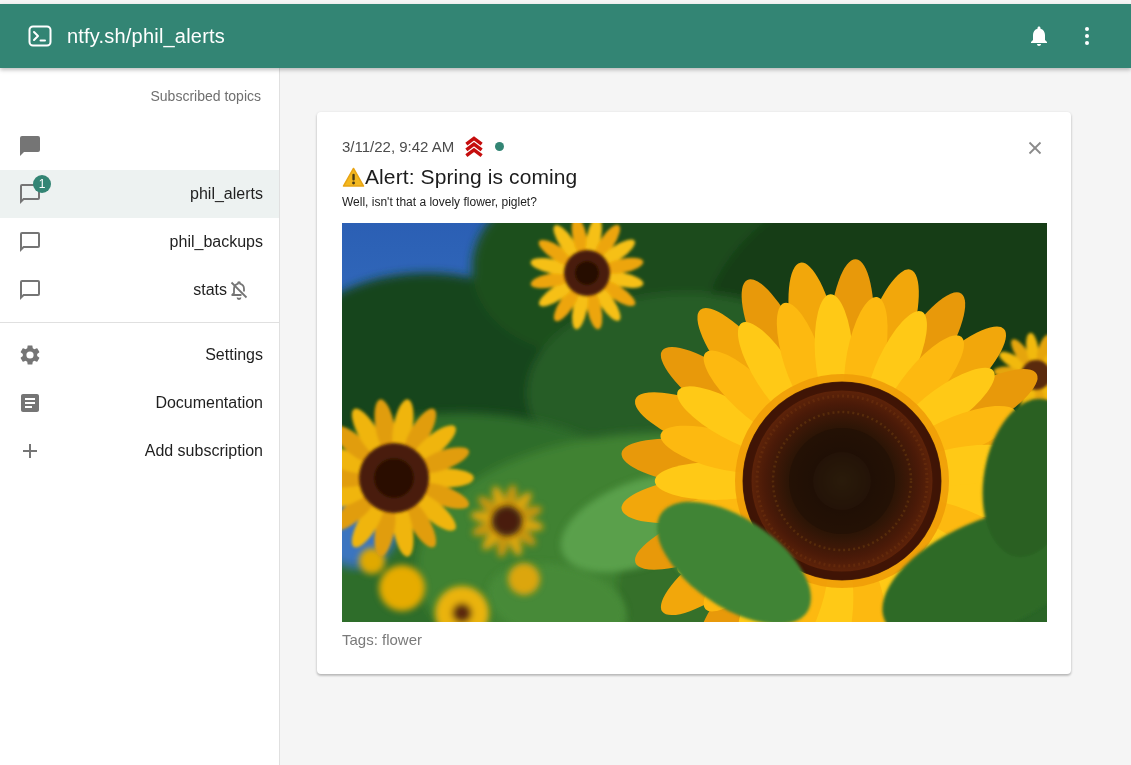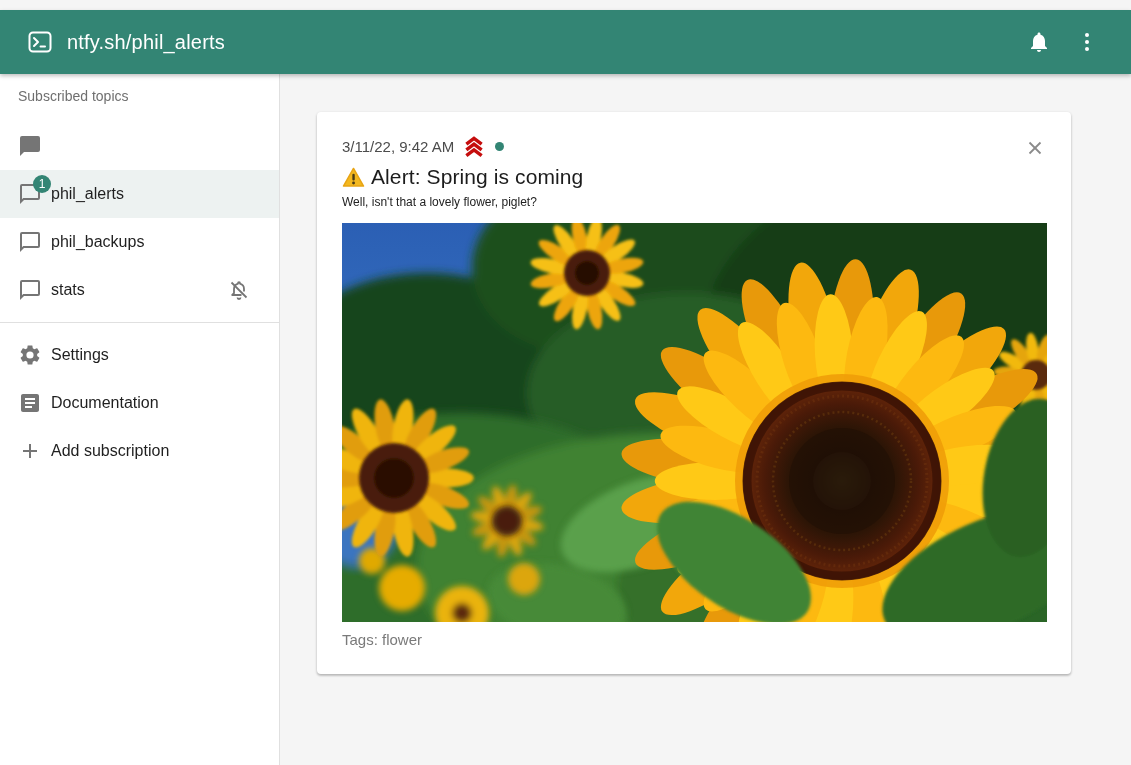--- a/index.html
+++ b/index.html
@@ -1,31 +1,31 @@
 <!DOCTYPE html>
 <html><head>
 <meta charset="utf-8">
 <style>
   * { box-sizing: border-box; margin: 0; padding: 0; }
   html,body { width:1131px; height:765px; overflow:hidden;
     font-family:"Liberation Sans", sans-serif; background:#f5f5f5; }
 
   
-  .appbar { position:absolute; top:10px; left:0; width:1131px; height:64px;
+  .appbar { position:absolute; top:4px; left:0; width:1131px; height:64px;
     background:#338574; display:flex; align-items:center; padding:0 20px 0 28px;
     box-shadow:0 2px 4px rgba(0,0,0,.25); z-index:20; }
   .appbar .logo { width:24px; height:22px; flex:0 0 auto; }
   .appbar-title { color:#fff; font-size:20px; font-weight:500; margin-left:15px; letter-spacing:.2px; }
   .appbar-spacer { flex:1; }
   .iconbtn { width:48px; height:48px; display:flex; align-items:center; justify-content:center;
     border:none; background:transparent; cursor:pointer; border-radius:50%; }
 
   
   .sidebar { position:absolute; top:64px; left:0; width:280px; bottom:0; background:#fff;
-    border-right:1px solid #e0e0e0; z-index:10; }
+    border-right:1px solid #e0e0e0; z-index:10;text-align:right; }
   .sidebar-section-label { padding:24px 18px 18px; font-size:14px; color:#6f6f6f; }
   .nav-item { height:48px; display:flex; align-items:center; padding:0 16px 0 18px; cursor:pointer; }
   .nav-item.selected { background:#edf2f1; }
   .nav-item .icon-wrap { position:relative; width:24px; height:24px; flex:0 0 auto; }
   .nav-item .label { margin-left:9px; font-size:16px; color:#1f1f1f; flex:1;
     white-space:nowrap; overflow:hidden; }
   .badge { position:absolute; top:-7px; right:-9px; min-width:18px; height:18px; border-radius:9px;
     background:#338574; color:#fff; font-size:12px; display:flex; align-items:center;
     justify-content:center; padding:0 4px; }
   .trailing-icon { width:24px; height:24px; margin-right:12px; flex:0 0 auto; }
@@ -38,21 +38,21 @@
     border-radius:4px; box-shadow:0 1px 3px rgba(0,0,0,.2), 0 2px 2px rgba(0,0,0,.12);
     padding:24px 25px 26px; }
   .card-close { position:absolute; top:22px; right:22px; width:28px; height:28px;
     background:transparent; border:none; cursor:pointer; display:flex;
     align-items:center; justify-content:center; }
   .meta-row { display:flex; align-items:center; gap:5px; }
   .timestamp { font-size:15px; color:#4c4c4c; }
   .priority-icon { width:24px; height:21px; margin-left:3px; }
   .unread-dot { width:9px; height:9px; border-radius:50%; background:#338574; margin-left:4px; }
   .msg-title { margin-top:8px; font-size:21px; font-weight:500; color:#1c1c1c;
-    display:flex; align-items:center; gap:6px; letter-spacing:.1px; }
+    display:flex; align-items:center; gap:0; letter-spacing:.1px; }
   .warning-emoji { width:23px; height:21px; flex:0 0 auto; }
   .msg-body { margin-top:6px; font-size:12px; color:#222; }
   .attachment { margin-top:14px; width:705px; height:399px; display:block; background:#3c79c4; }
   .tags { margin-top:9px; font-size:15px; color:#7a7a7a; }
   .actions { margin-top:25px; display:flex; gap:25px; }
   .text-btn { background:none; border:none; cursor:pointer; padding:0;
     color:#338574; font-family:"Liberation Sans",sans-serif; font-size:14.5px; font-weight:bold;
     letter-spacing:.4px; }
 </style>
 </head>

